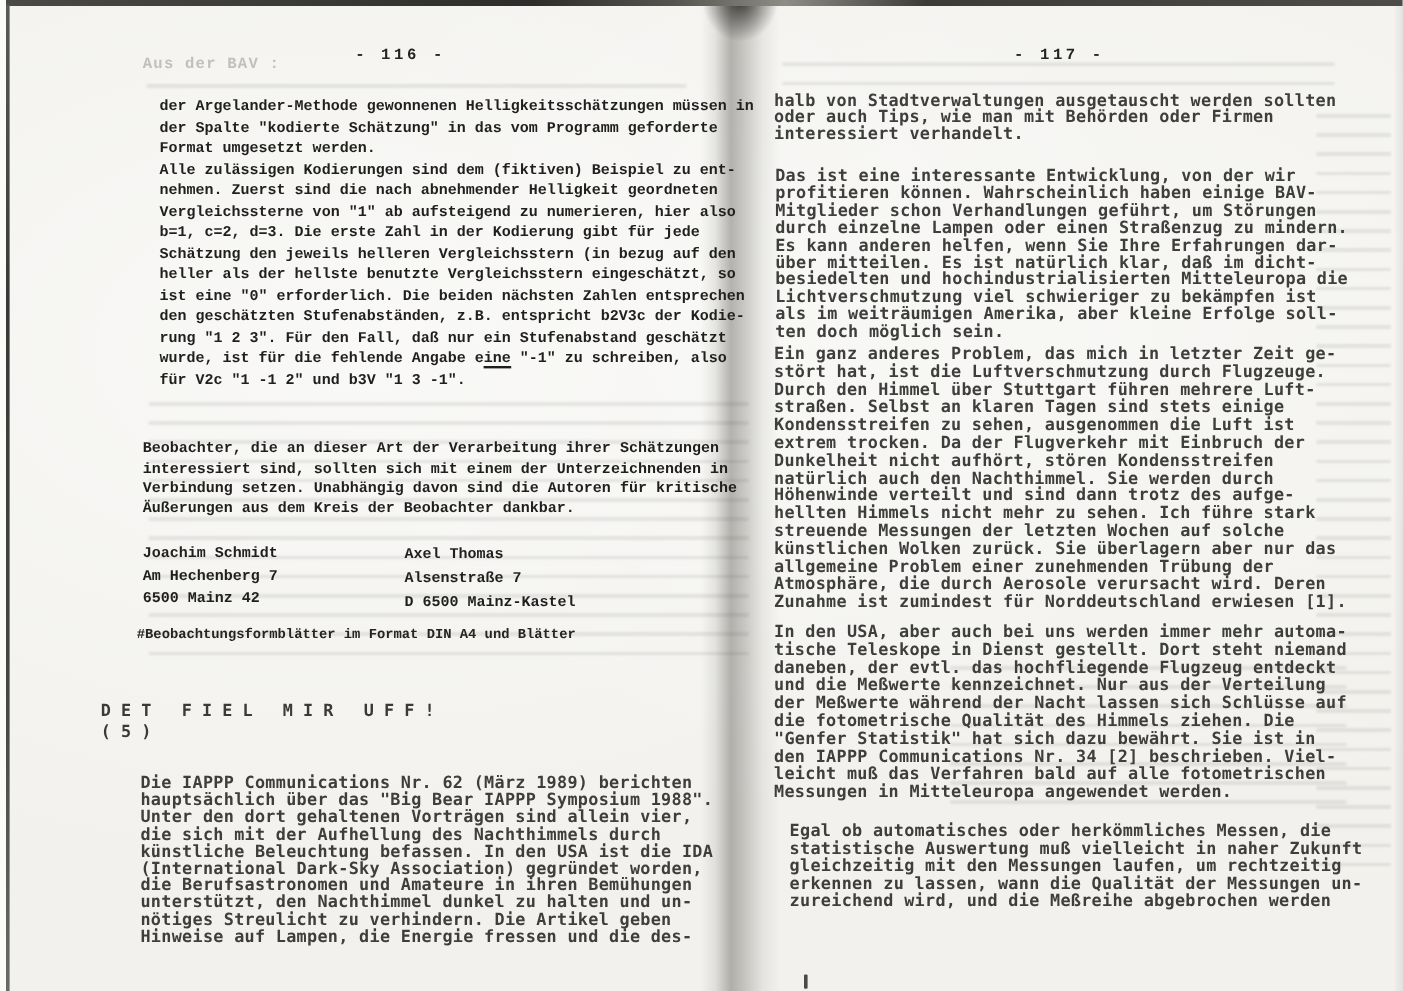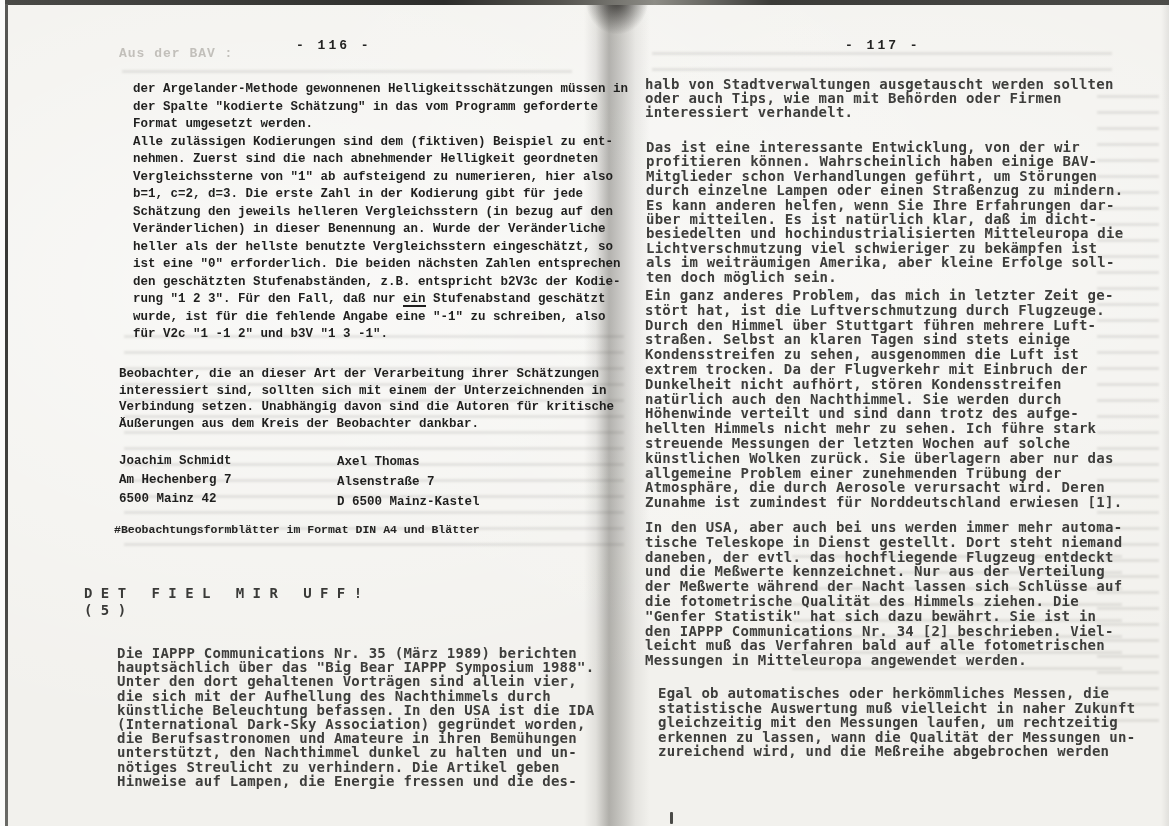--- a/index.html
+++ b/index.html
@@ -80,21 +80,20 @@
     <div class="block tw" style="left:89px; top:81px;">
       <div class="u-ein"></div>
     <div class="tline">der Argelander-Methode gewonnenen Helligkeitsschätzungen müssen in</div>
         <div class="tline">der Spalte "kodierte Schätzung" in das vom Programm geforderte</div>
         <div class="tline">Format umgesetzt werden.</div>
         <div class="tline">Alle zulässigen Kodierungen sind dem (fiktiven) Beispiel zu ent-</div>
         <div class="tline">nehmen. Zuerst sind die nach abnehmender Helligkeit geordneten</div>
         <div class="tline">Vergleichssterne von "1" ab aufsteigend zu numerieren, hier also</div>
         <div class="tline">b=1, c=2, d=3. Die erste Zahl in der Kodierung gibt für jede</div>
         <div class="tline">Schätzung den jeweils helleren Vergleichsstern (in bezug auf den</div>
-        <div class="tline">Veränderlichen) in dieser Benennung an. Wurde der Veränderliche</div>
         <div class="tline">heller als der hellste benutzte Vergleichsstern eingeschätzt, so</div>
         <div class="tline">ist eine "0" erforderlich. Die beiden nächsten Zahlen entsprechen</div>
         <div class="tline">den geschätzten Stufenabständen, z.B. entspricht b2V3c der Kodie-</div>
         <div class="tline">rung "1 2 3". Für den Fall, daß nur ein Stufenabstand geschätzt</div>
         <div class="tline">wurde, ist für die fehlende Angabe eine "-1" zu schreiben, also</div>
         <div class="tline">für V2c "1 -1 2" und b3V "1 3 -1".</div>
       </div>
 
     <div class="block tw" style="left:75px; top:366px; line-height:16.5px;">
         <div class="tline">Beobachter, die an dieser Art der Verarbeitung ihrer Schätzungen</div>
@@ -117,21 +116,21 @@
     <div class="block footnote" style="left:70px; top:523px;">
         <div class="tline">#Beobachtungsformblätter im Format DIN A4 und Blätter</div>
       </div>
 
     <div class="heading-wrap">
       <div class="heading-title">D E T   F I E L   M I R   U F F !</div>
       <div class="heading-sub">( 5 )</div>
     </div>
 
     <div class="block dm" style="left:73px; top:646px; line-height:14.2px;">
-        <div class="tline">Die IAPPP Communications Nr. 35 (März 1989) berichten</div>
+        <div class="tline">Die IAPPP Communications Nr. 62 (März 1989) berichten</div>
         <div class="tline">hauptsächlich über das "Big Bear IAPPP Symposium 1988".</div>
         <div class="tline">Unter den dort gehaltenen Vorträgen sind allein vier,</div>
         <div class="tline">die sich mit der Aufhellung des Nachthimmels durch</div>
         <div class="tline">künstliche Beleuchtung befassen. In den USA ist die IDA</div>
         <div class="tline">(International Dark-Sky Association) gegründet worden,</div>
         <div class="tline">die Berufsastronomen und Amateure in ihren Bemühungen</div>
         <div class="tline">unterstützt, den Nachthimmel dunkel zu halten und un-</div>
         <div class="tline">nötiges Streulicht zu verhindern. Die Artikel geben</div>
         <div class="tline">Hinweise auf Lampen, die Energie fressen und die des-</div>
       </div>

